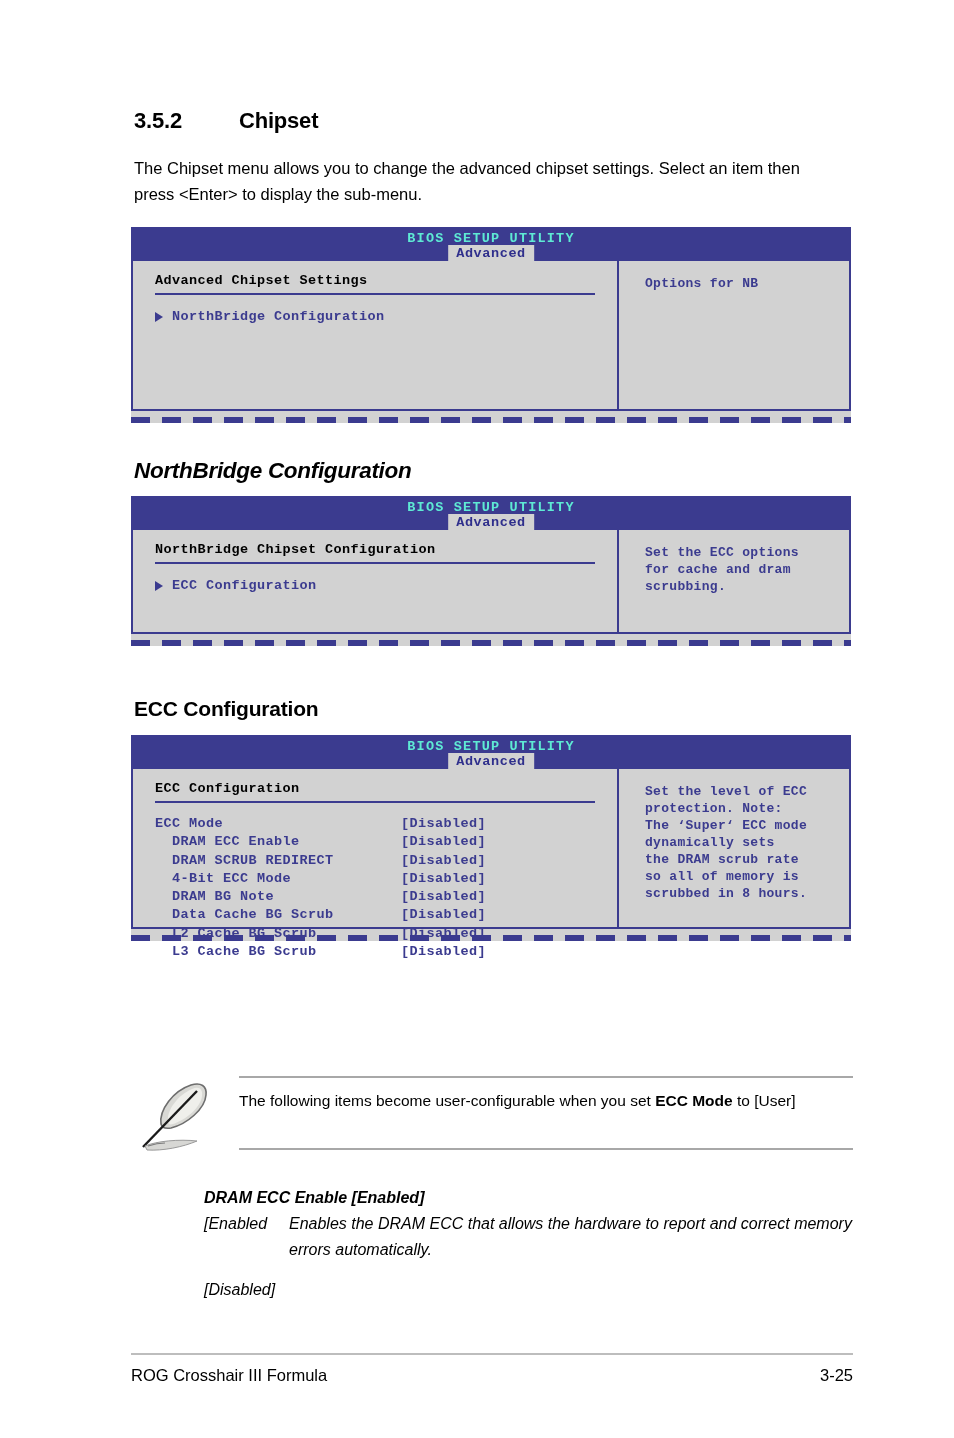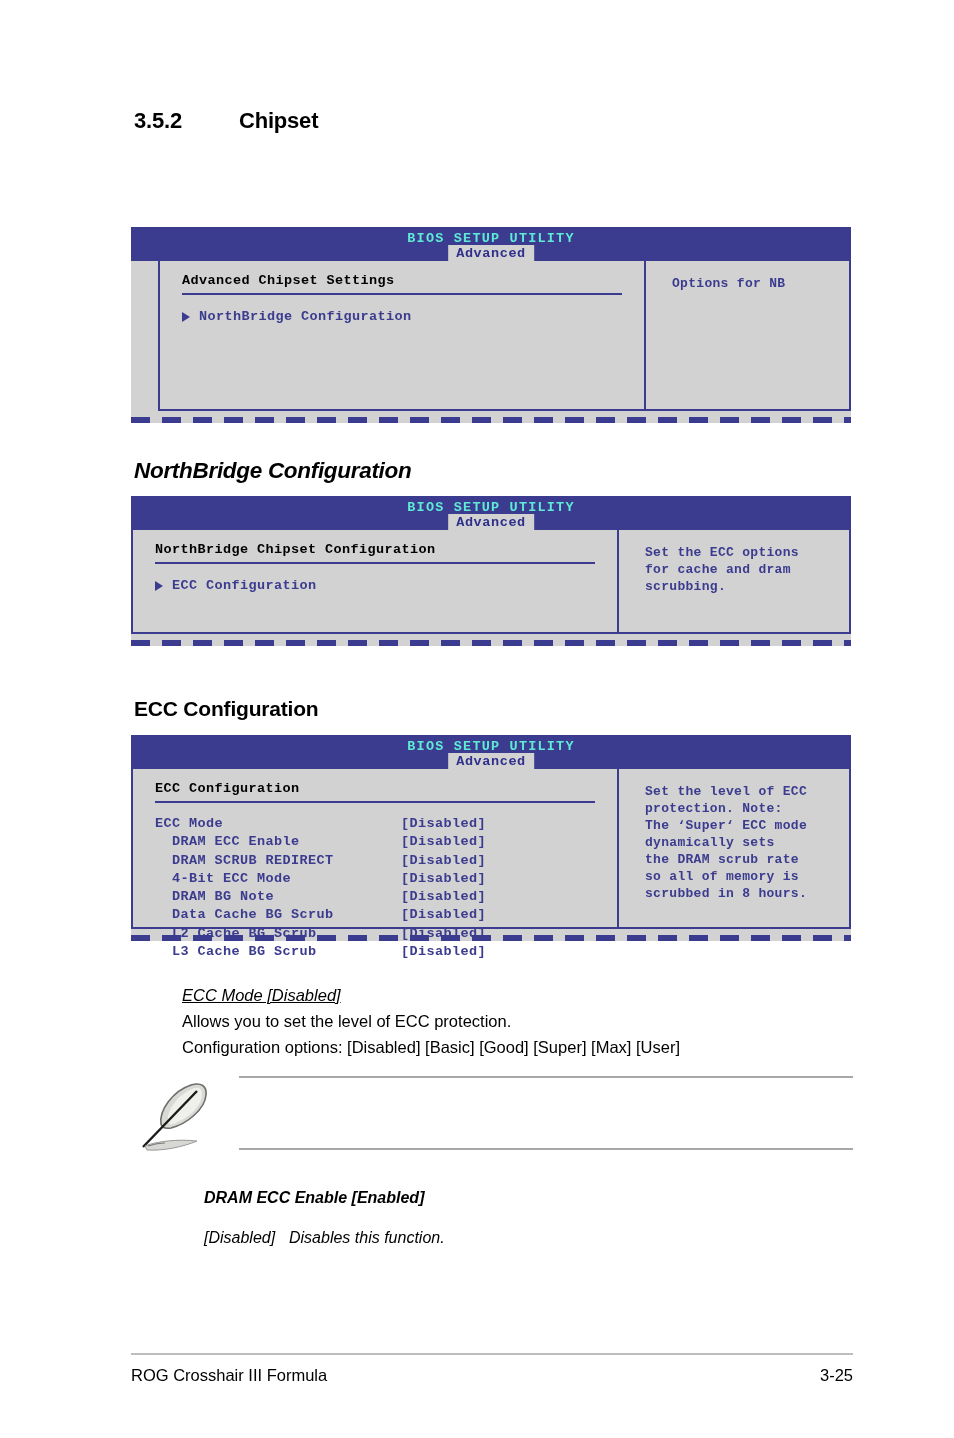--- a/index.html
+++ b/index.html
@@ -274,27 +274,28 @@
 </head>
 <body>
 
 <div class="page">
 
   <div class="sec-head">
     <span class="num">3.5.2</span>
     <span>Chipset</span>
   </div>
 
+  <div class="para" id="intro-para">The Chipset menu allows you to change the advanced chipset settings. Select an item then press &lt;Enter&gt; to display the sub-menu.</div>
 
   <div class="bios" style="top:227px;">
     <div class="bios-header">
       <div class="bios-title">BIOS SETUP UTILITY</div>
       <div class="bios-tab">Advanced</div>
     </div>
-    <div class="bios-body" style="height:150px;margin-left:27px;">
+    <div class="bios-body" style="height:150px;">
       <div class="bios-left">
         <div class="panel-title">Advanced Chipset Settings</div>
         <div class="menu-list">
           <div class="menu-item">
             <span class="tri"></span>
             <span>NorthBridge Configuration</span>
           </div>
         </div>
       </div>
       <div class="bios-right">
@@ -381,50 +382,51 @@
 The ‘Super‘ ECC mode
 dynamically sets
 the DRAM scrub rate
 so all of memory is
 scrubbed in 8 hours.</div>
       </div>
     </div>
     <div class="bios-dashes"></div>
   </div>
 
-  <div class="desc-block" style="top:982px;">
-    <div class="desc-title-underline">ECC Mode [Disabled]</div>
-    <div>Allows you to set the level of ECC protection.</div>
-    <div>Configuration options: [Disabled] [Basic] [Good] [Super] [Max] [User]</div>
-  </div>
 
   <div class="note-box">
     <div class="note-rule top"></div>
     <div class="note-rule bottom"></div>
     <div class="note-icon">
       <svg viewBox="0 0 86 80" width="86" height="80" aria-hidden="true">
 
         <path d="M26 48 C24 34, 38 15, 56 9 C66 6, 72 10, 71 19 C70 33, 52 48, 36 52 C30 53, 27 52, 26 48 Z" fill="#d9d9d5" stroke="#6e6e6e" stroke-width="1.6"></path>
 
         <path d="M33 45 C32 34, 43 19, 57 13 C64 10, 68 13, 67 20 C66 31, 51 44, 38 48 C35 49, 33 48, 33 45 Z" fill="#efefeb"></path>
 
         <path d="M8 71 L62 15" stroke="#1a1a1a" stroke-width="2.4" fill="none"></path>
 
         <path d="M10 70 C22 65, 44 63, 62 65 C48 71, 28 75, 12 74 Z" fill="#d7d7d4" stroke="#9a9a9a" stroke-width="1"></path>
         <path d="M13 70 C19 68, 25 67, 30 67" stroke="#7a7a7a" stroke-width="1.2" fill="none"></path>
       </svg>
     </div>
+    <div class="note-text">
+      <span>The following items become user-configurable when you set </span><b>ECC Mode</b><span> to [User]</span>
+    </div>
   </div>
 
   <div class="dram-block">
     <div class="dram-title">DRAM ECC Enable [Enabled]</div>
+    <div class="dram-row">
+      <span class="dram-key">[Enabled</span>
+      <span class="dram-val">Enables the DRAM ECC that allows the hardware to report and correct memory errors automatically.</span>
+    </div>
     <div class="dram-gap"></div>
     <div class="dram-row">
       <span class="dram-key">[Disabled]</span>
-      <span class="dram-val">Disables this function.</span>
     </div>
   </div>
 
   <div class="footer-rule"></div>
   <div class="footer-left">ROG Crosshair III Formula</div>
   <div class="footer-right">3-25</div>
 
 </div>
 
 </body></html>

